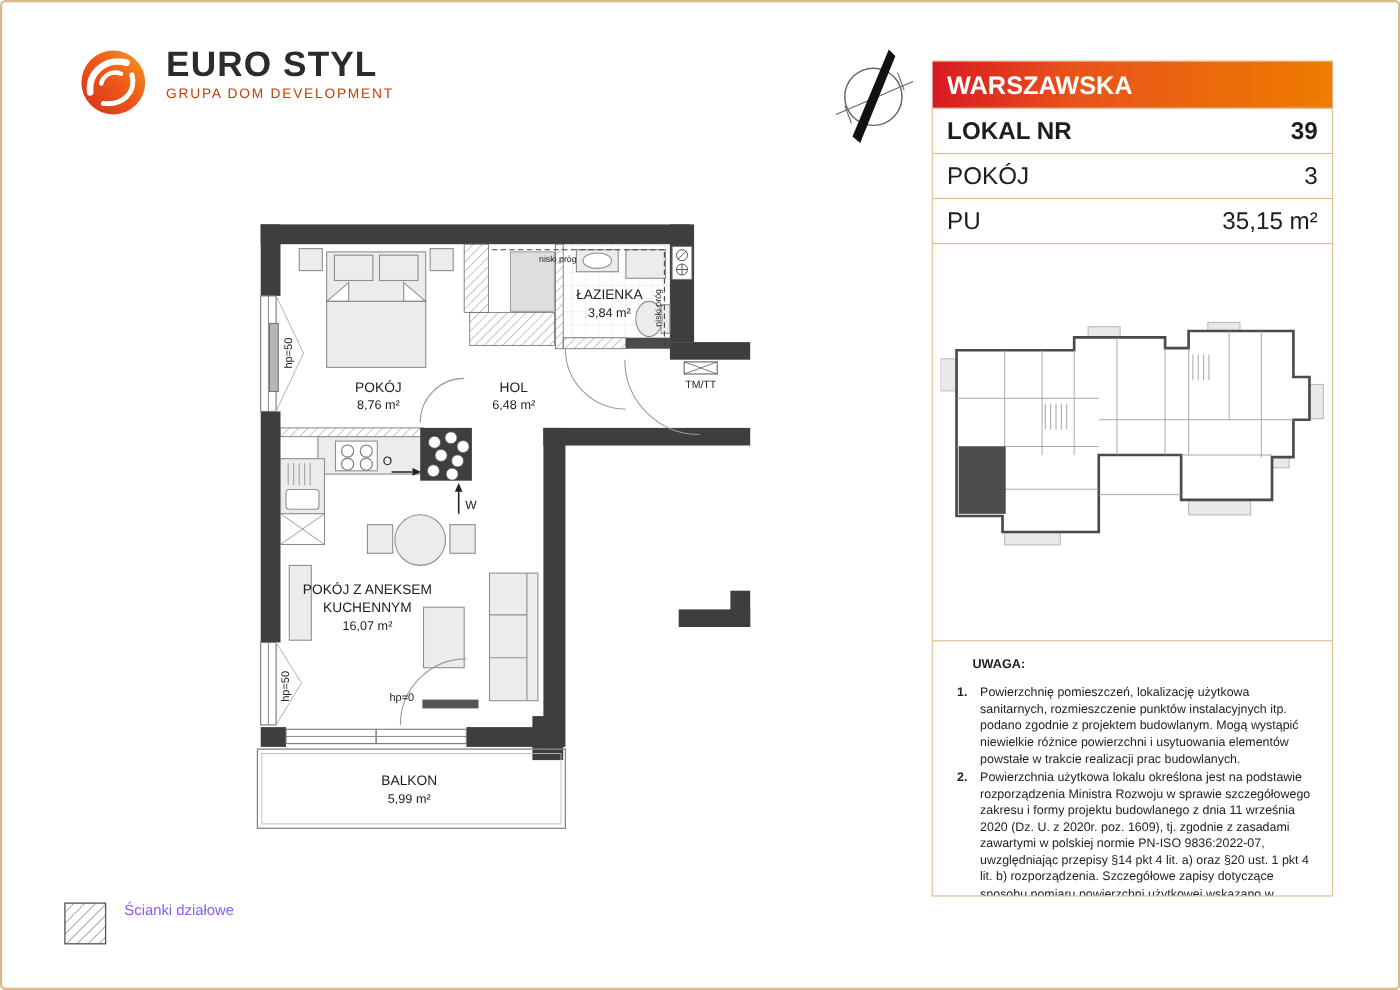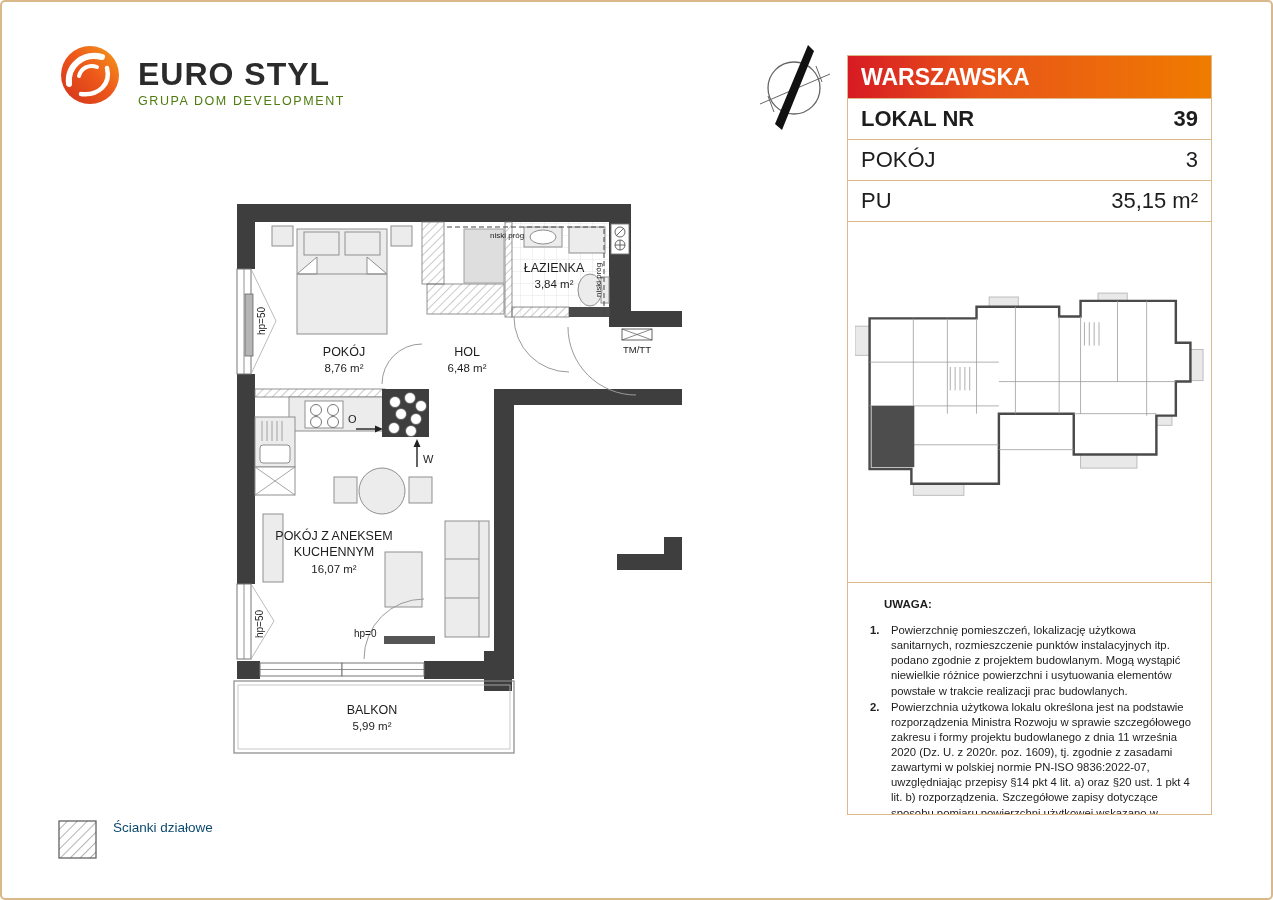--- a/index.html
+++ b/index.html
@@ -1,41 +1,41 @@
 <!DOCTYPE html>
 <html><head>
 <meta charset="utf-8">
 <style>
   html,body{margin:0;padding:0;background:#fff;}
   #page{position:relative;width:1273px;height:900px;background:#fff;
         border:2px solid #d9b989;border-radius:5px;box-sizing:border-box;overflow:hidden;
         font-family:"Liberation Sans",sans-serif;color:#222;}
   
-  #logo{position:absolute;left:55px;top:40px;display:flex;align-items:flex-end;}
+  #logo{position:absolute;left:68px;top:40px;display:flex;align-items:flex-start;}
   #logo .txt{margin-left:15px;}
   #logo .title{font-size:32px;font-weight:bold;color:#2b2b2b;letter-spacing:1px;line-height:1;}
-  #logo .subtitle{font-size:12.5px;color:#4d7c0f;letter-spacing:1.6px;margin-top:4px;}
+  #logo .subtitle{font-size:12.5px;color:#c2410c;letter-spacing:1.6px;margin-top:4px;}
   
   #panel{position:absolute;left:845px;top:53px;width:365px;box-sizing:border-box;
          border:1.5px solid #dcb98a;}
   #panel .hdr{height:42px;line-height:42px;padding-left:13px;color:#fff;font-weight:bold;
               font-size:23px;background:linear-gradient(90deg,#d71a23 0%,#e8531a 35%,#ef7c00 100%);}
   #panel .row{height:40px;display:flex;align-items:center;justify-content:space-between;
               padding:0 13px;border-top:1.2px solid #dcb98a;font-size:22px;color:#1d1d1d;gap:12px;}
   #panel .row.bold{font-weight:bold;}
   #panel .planbox{border-top:1.2px solid #dcb98a;height:360px;display:flex;align-items:center;justify-content:center;}
   #panel .notes{border-top:1.2px solid #dcb98a;height:232px;box-sizing:border-box;
                 padding:15px 18px 0 22px;overflow:hidden;}
   #panel .notes h4{margin:0 0 13px 14px;font-size:11.5px;color:#1d1d1d;}
   #panel .note{display:flex;margin-bottom:1px;}
   #panel .note .num{width:21px;flex:none;font-weight:bold;font-size:11.3px;line-height:1.34;}
   #panel .note .body{flex:1;font-size:11.3px;line-height:1.34;color:#1d1d1d;}
   
   #legend{position:absolute;left:56px;top:818px;display:flex;align-items:center;}
-  #legend .lab{margin-left:55px;font-size:13.5px;color:#0c4a6e;}
+  #legend .lab{margin-left:55px;font-size:13.5px;color:#8b5cf6;}
   
   #plan{position:absolute;left:230px;top:197px;}
   #compass{position:absolute;left:746px;top:36px;}
   svg text{font-family:"Liberation Sans",sans-serif;}
 </style>
 </head>
 <body>
 
 <div id="page">
 

